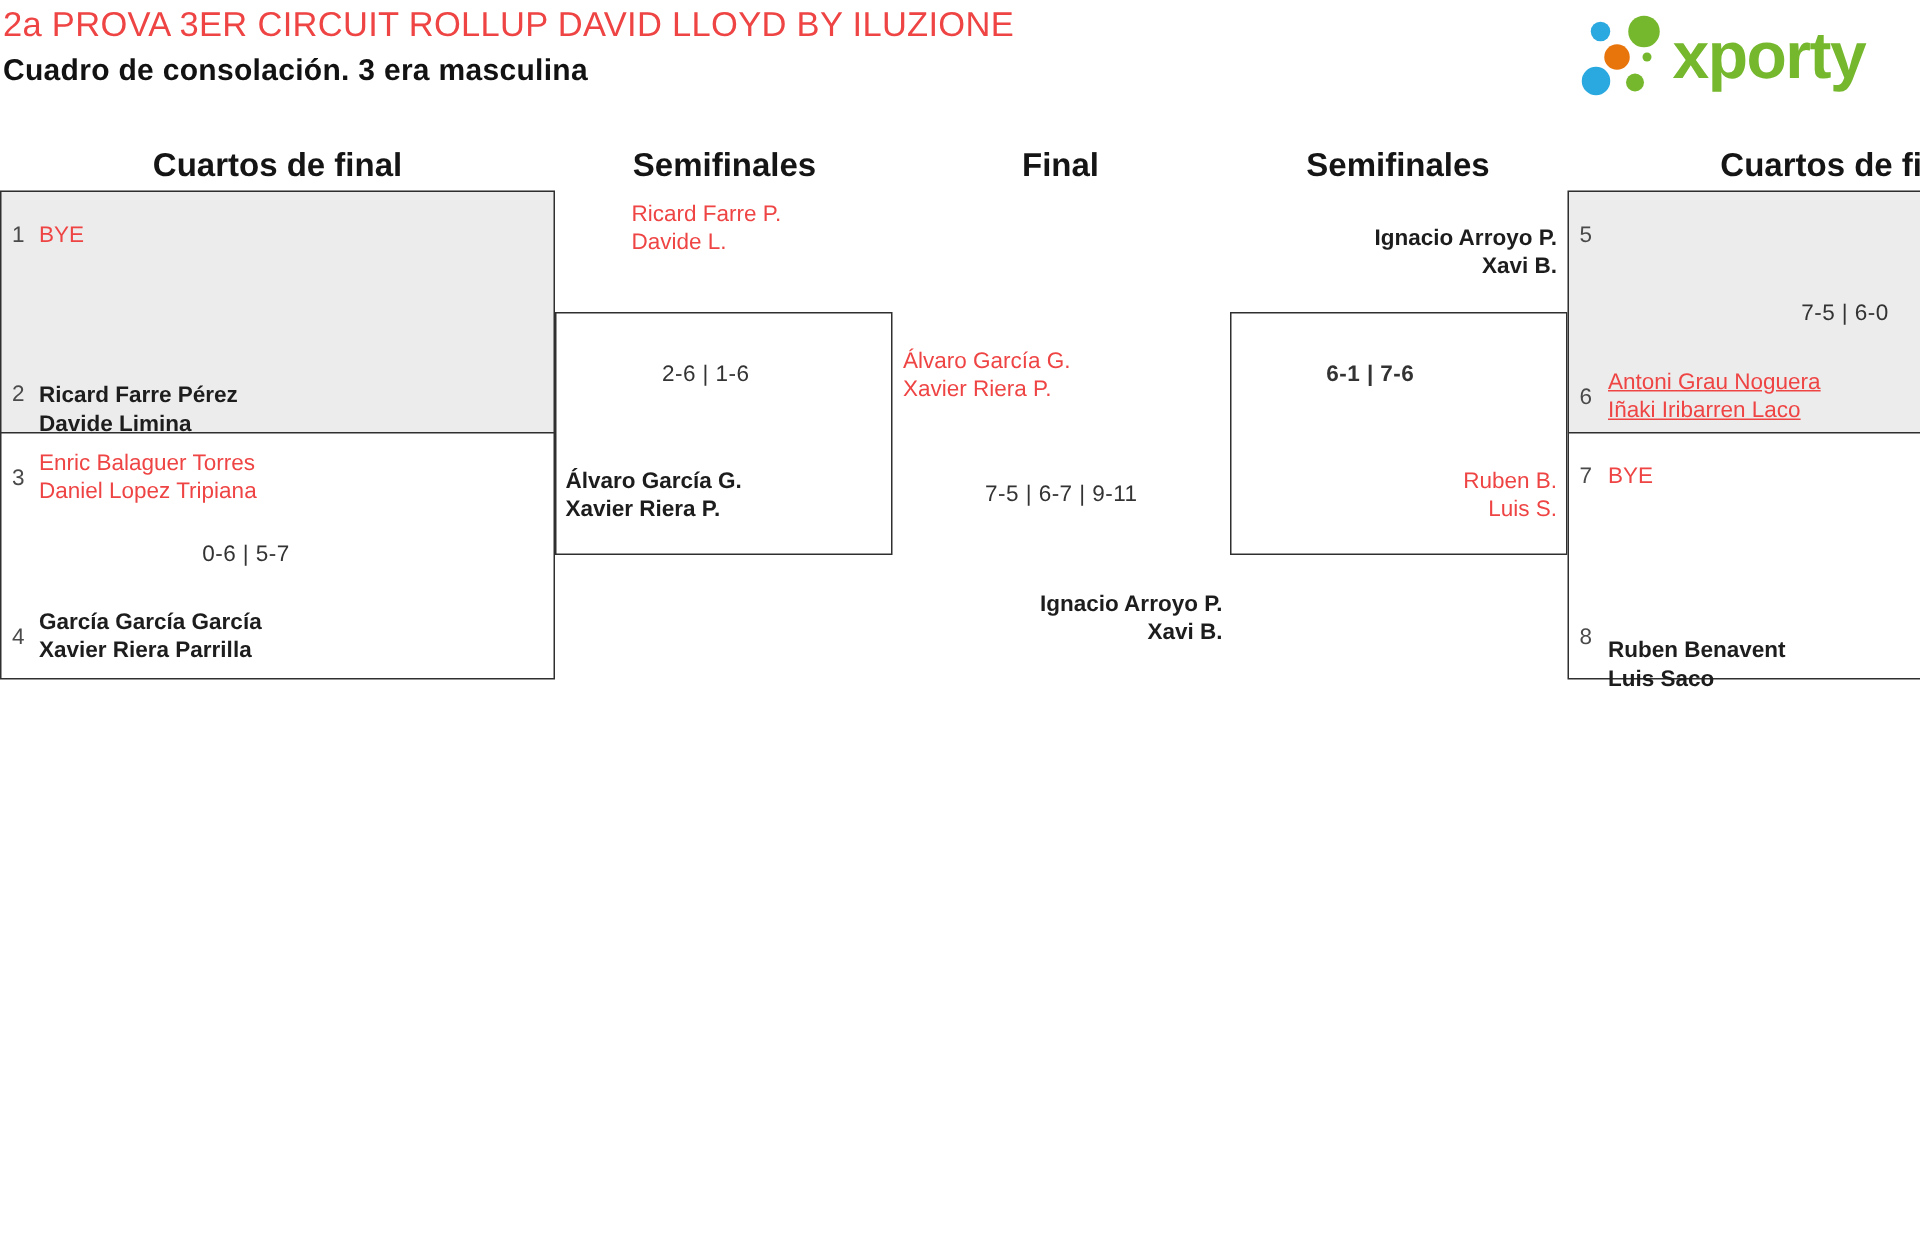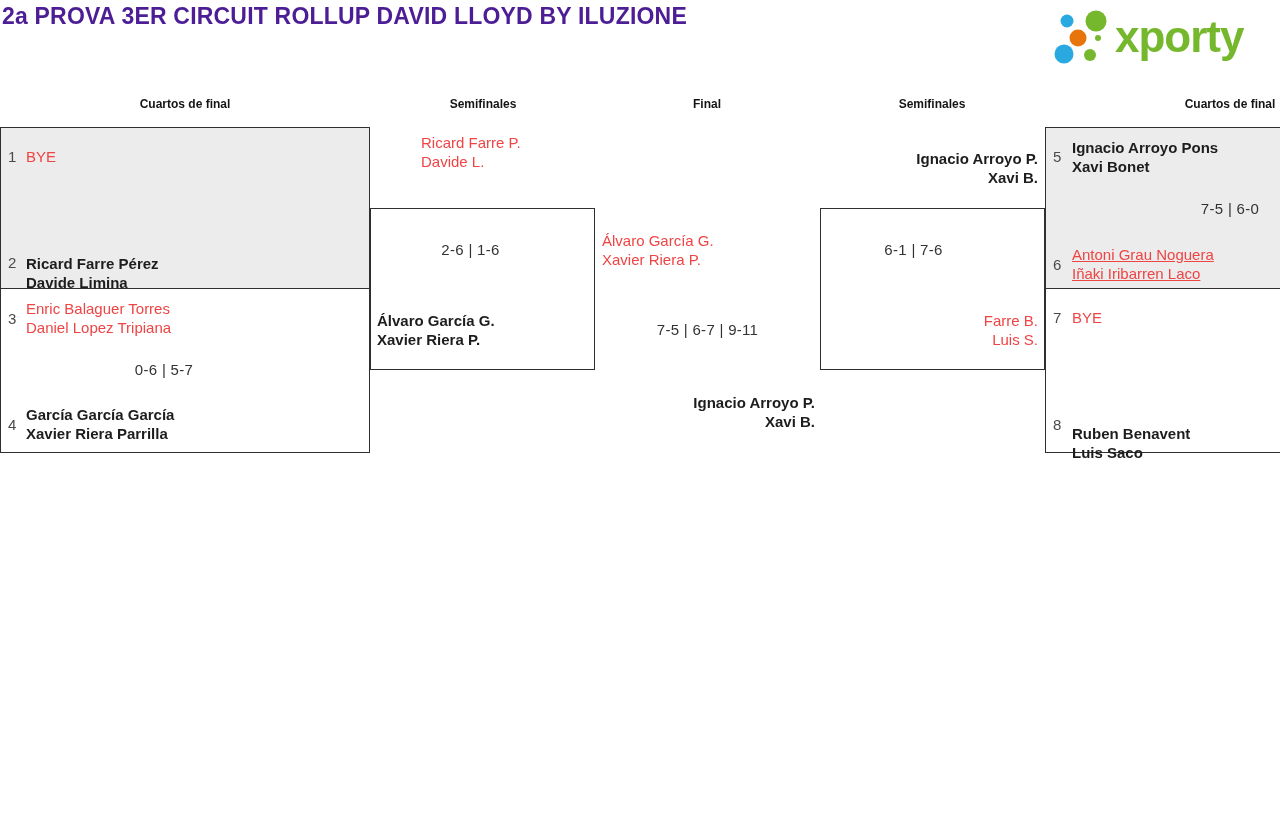--- a/index.html
+++ b/index.html
@@ -1,41 +1,42 @@
 <!DOCTYPE html>
 <html><head>
 <meta charset="utf-8">
 <style>
   * { margin:0; padding:0; box-sizing:border-box; }
   html,body { background:#fff; }
   body { font-family:"Liberation Sans","DejaVu Sans",sans-serif; }
   .stage { position:relative; width:1280px; height:829px; overflow:hidden; background:#ffffff; }
 
-  .title    { position:absolute; left:2px; top:3px;  font-size:23px; font-weight:700; color:#4c1d95; letter-spacing:.2px; white-space:nowrap; }
+  .title    { position:absolute; left:2px; top:3px;  font-size:23px; font-weight:400; color:#ef4444; letter-spacing:.2px; white-space:nowrap; }
   .subtitle { position:absolute; left:2px; top:36px; font-size:20px; font-weight:700; color:#121212; letter-spacing:.2px; white-space:nowrap; }
 
   .logo-svg { position:absolute; left:1043px; top:0; }
 
-  .round-header { position:absolute; top:97px; transform:translateX(-50%); font-size:12px; font-weight:700; color:#151515; white-space:nowrap; }
+  .round-header { position:absolute; top:97px; transform:translateX(-50%); font-size:22px; font-weight:700; color:#151515; white-space:nowrap; }
 
   .box { position:absolute; border:1px solid #2f2f2f; background:#fff; }
   .box.gray { background:#ececec; }
 
   .names { position:absolute; font-size:15px; line-height:19px; color:#ef4444; white-space:nowrap; }
   .names.winner { font-weight:700; color:#1d1d1d; }
   .names.right { text-align:right; }
   .seed  { position:absolute; font-size:15px; line-height:19px; color:#4a4a4a; }
   .score { position:absolute; font-size:15px; line-height:16px; color:#333333; text-align:center; letter-spacing:.3px; white-space:nowrap; }
 </style>
 </head>
 <body>
 
 <div class="stage">
 
   <div class="title">2a PROVA 3ER CIRCUIT ROLLUP DAVID LLOYD BY ILUZIONE</div>
+  <div class="subtitle">Cuadro de consolación. 3 era masculina</div>
 
   <svg class="logo-svg" width="240" height="70" viewBox="0 0 240 70">
     <circle cx="24" cy="21" r="6.5" fill="#29a9e0"></circle>
     <circle cx="53" cy="21" r="10.5" fill="#76b82d"></circle>
     <circle cx="35" cy="38" r="8.5" fill="#e8750c"></circle>
     <circle cx="55" cy="38" r="3" fill="#76b82d"></circle>
     <circle cx="21" cy="54" r="9.5" fill="#29a9e0"></circle>
     <circle cx="47" cy="55" r="6" fill="#76b82d"></circle>
     <text x="72" y="52" font-size="44" font-weight="bold" letter-spacing="-1" font-family="Liberation Sans, DejaVu Sans, sans-serif" fill="#76b82d">xporty</text>
   </svg>
@@ -92,31 +93,27 @@
   <div class="score" style="left:595px; top:322px; width:225px;">7-5 | 6-7 | 9-11</div>
   <div class="names winner right" style="left:595px; top:393px; width:220px;">
     <div>Ignacio Arroyo P.</div>
     <div>Xavi B.</div>
   </div>
 
   <div class="names winner right" style="left:820px; top:149px; width:218px;">
     <div>Ignacio Arroyo P.</div>
     <div>Xavi B.</div>
   </div>
-  <div class="score" style="left:820px; top:242px; width:187px;">6-1 | 7-6</div>
+  <div class="score" style="left:820px; top:242px; width:187px;font-weight:bold;">6-1 | 7-6</div>
   <div class="names right" style="left:820px; top:311px; width:218px;">
-    <div>Farre B.</div>
+    <div>Ruben B.</div>
     <div>Luis S.</div>
   </div>
 
   <div class="seed" style="left:1053px; top:147px;">5</div>
-  <div class="names winner" style="left:1072px; top:138px;">
-    <div>Ignacio Arroyo Pons</div>
-    <div>Xavi Bonet</div>
-  </div>
   <div class="score" style="left:1045px; top:201px; width:370px;">7-5 | 6-0</div>
   <div class="seed" style="left:1053px; top:255px;">6</div>
   <div class="names" style="left:1072px; top:245px;text-decoration:underline;">
     <div>Antoni Grau Noguera</div>
     <div>Iñaki Iribarren Laco</div>
   </div>
 
   <div class="seed" style="left:1053px; top:308px;">7</div>
   <div class="names" style="left:1072px; top:308px;">
     <div>BYE</div>

